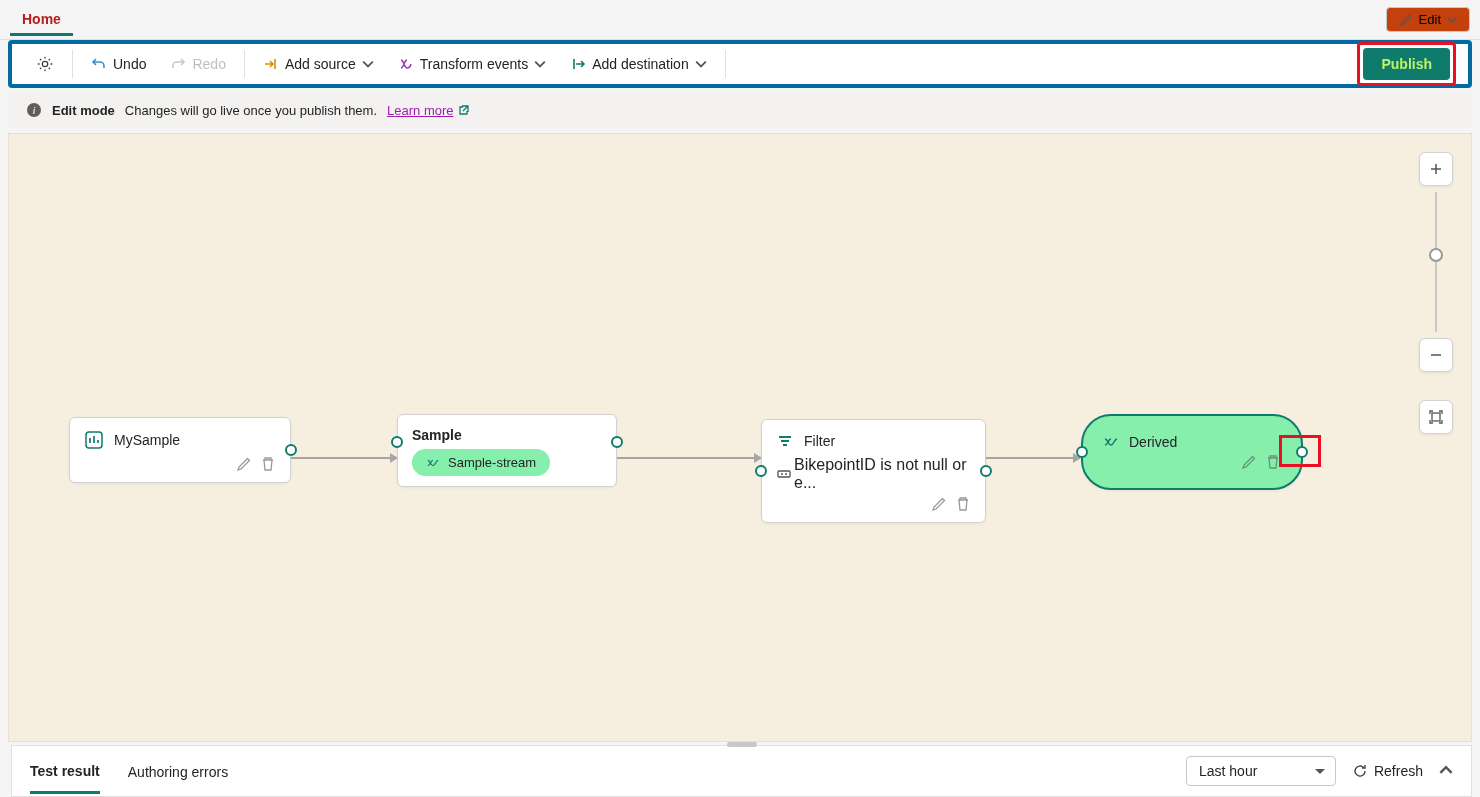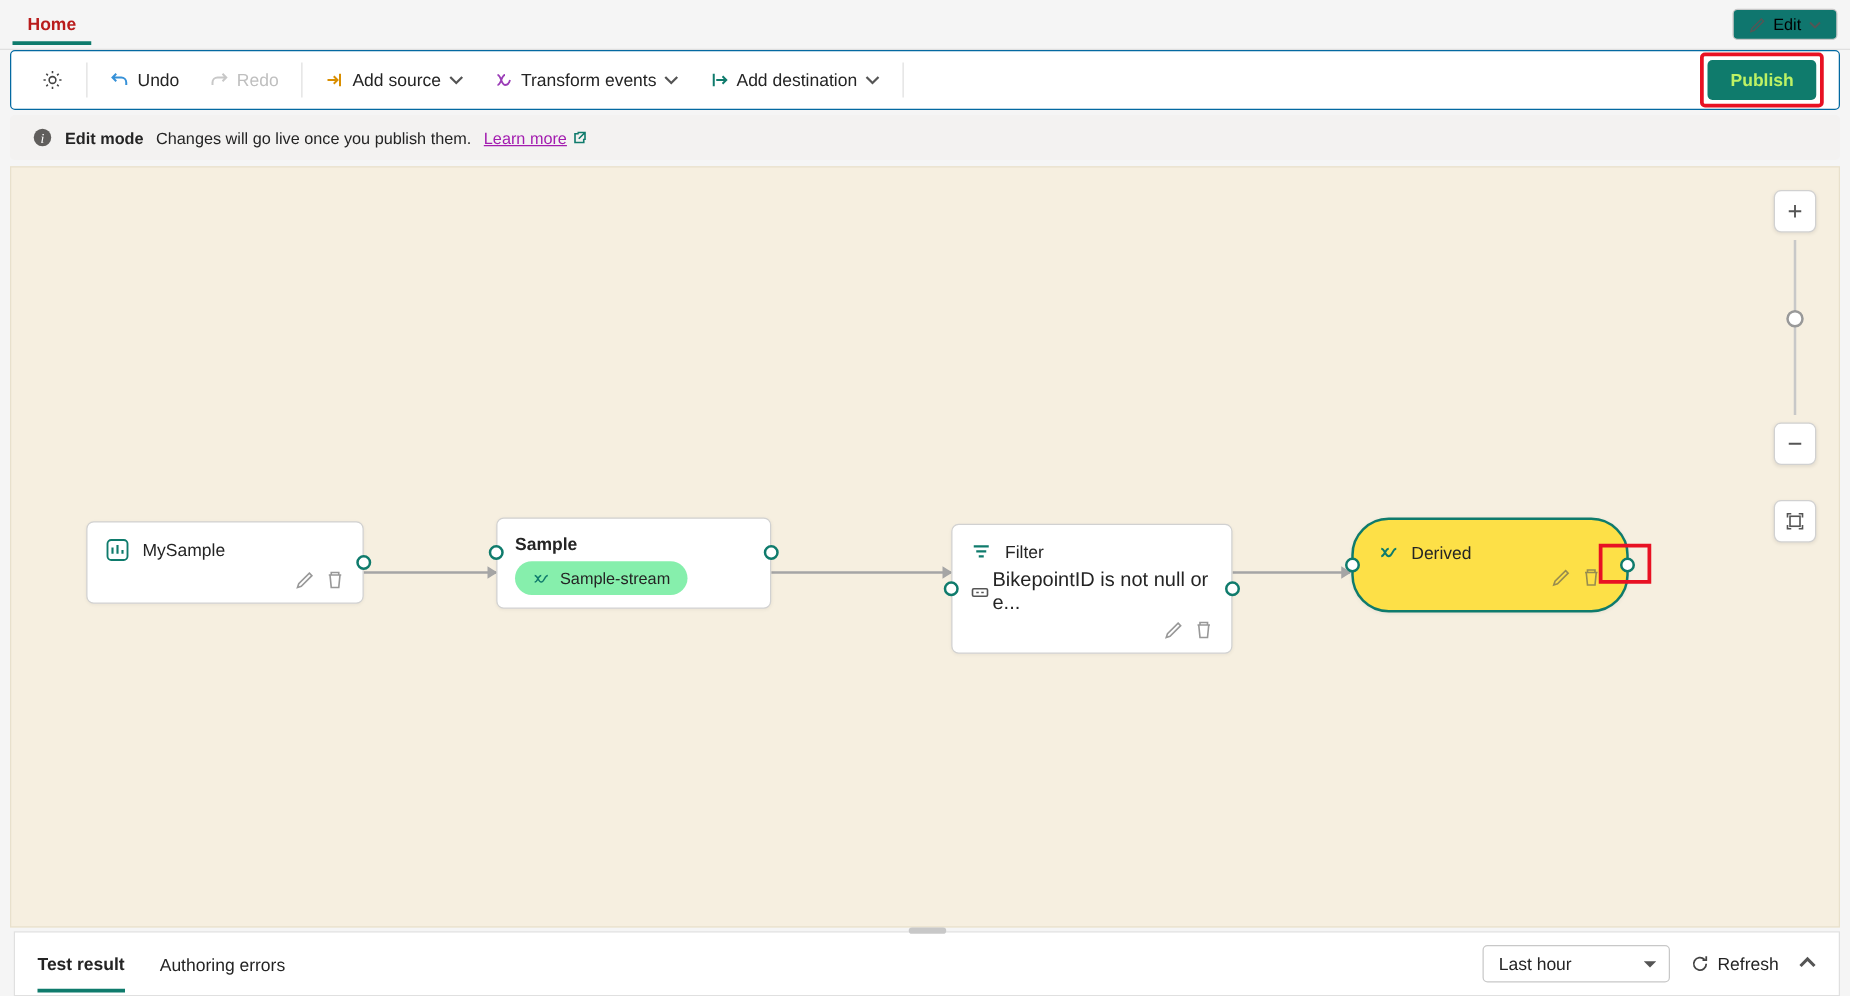--- a/index.html
+++ b/index.html
@@ -2,24 +2,24 @@
 <html><head>
 <meta charset="utf-8">
 <style>
 * { box-sizing: border-box; margin: 0; padding: 0; }
 body { font-family: "Segoe UI", -apple-system, sans-serif; font-size: 14px; color: #242424; background: #f5f5f5; width: 1480px; height: 797px; overflow: hidden; position: relative; }
 
 
 .header-row { display: flex; align-items: center; height: 40px; padding: 0 10px; border-bottom: 1px solid #e0e0e0; background: #f5f5f5; }
 .tab-home { padding: 8px 12px 6px; font-weight: 600; border-bottom: 3px solid #0f7b6c; color: #b91c1c; }
 .header-spacer { flex: 1; }
-.edit-button { display: flex; align-items: center; gap: 6px; padding: 4px 12px; border: 1px solid #c8c8c8; border-radius: 4px; background: #0f766e; cursor: pointer; font-size: 13px; }
-
-
-.toolbar { display: flex; align-items: center; height: 48px; padding: 0 12px; background: #fff; border: 1px solid #0369a1; margin: 0 8px; border-radius: 4px; }
+.edit-button { display: flex; align-items: center; gap: 6px; padding: 4px 12px; border: 1px solid #c8c8c8; border-radius: 4px; background: #c2410c; cursor: pointer; font-size: 13px; }
+
+
+.toolbar { display: flex; align-items: center; height: 48px; padding: 0 12px; background: #fff; border: 4px solid #0369a1; margin: 0 8px; border-radius: 4px; }
 .toolbar-item { display: flex; align-items: center; gap: 6px; padding: 6px 12px; cursor: pointer; border-radius: 4px; }
 .toolbar-item.disabled { color: #bfbfbf; cursor: default; }
 .toolbar-sep { width: 1px; height: 28px; background: #e0e0e0; margin: 0 6px; }
 .publish-btn { margin-left: auto; background: #0f7b6c; color: #bef264; border: none; padding: 8px 18px; border-radius: 4px; font-weight: 600; cursor: pointer; font-size: 14px; }
 .publish-highlight { border: 3px solid #e81123; padding: 3px; border-radius: 4px; margin-left: auto; display: flex; }
 
 
 .info-bar { display: flex; align-items: center; gap: 10px; padding: 10px 18px; background: #f3f2f1; margin: 4px 8px 0; border-radius: 4px; font-size: 13px; }
 .info-bar .bold { font-weight: 600; }
 .info-bar a { color: #a21caf; text-decoration: underline; display: inline-flex; align-items: center; gap: 4px; }
@@ -29,21 +29,21 @@
 
 .node { position: absolute; background: #fff; border: 1px solid #d1d1d1; border-radius: 6px; padding: 12px 14px 10px 14px; box-shadow: 0 1px 3px rgba(0,0,0,0.05); }
 .node-header { display: flex; align-items: center; gap: 10px; font-size: 14px; margin-bottom: 6px; }
 .node-actions { display: flex; gap: 8px; justify-content: flex-end; margin-top: 4px; }
 .node-actions svg { opacity: .6; cursor: pointer; }
 .pill { display: inline-flex; align-items: center; gap: 8px; background: #86efac; border-radius: 20px; padding: 6px 14px; font-size: 13px; }
 .node-port { position: absolute; width: 12px; height: 12px; border: 2.5px solid #0f7b6c; background: #fff; border-radius: 50%; }
 .node-port.in { left: -7px; top: 50%; margin-top: -6px; }
 .node-port.out { right: -7px; top: 50%; margin-top: -6px; }
 
-.node.derived { background: #fde047; border: 2px solid #0f7b6c; border-radius: 30px; padding: 18px 20px; }
+.node.derived { background: #86efac; border: 2px solid #0f7b6c; border-radius: 30px; padding: 18px 20px; }
 .node.derived .node-header { margin-bottom: 0; }
 .red-port-box { position: absolute; border: 3px solid #e81123; width: 42px; height: 32px; right: -20px; top: 50%; margin-top: -17px; background: transparent; }
 
 
 .connector { position: absolute; height: 2px; background: #a5a5a5; }
 .connector::after { content: ""; position: absolute; right: -1px; top: -4px; border-left: 8px solid #a5a5a5; border-top: 5px solid transparent; border-bottom: 5px solid transparent; }
 
 
 .zoom-controls { position: absolute; right: 18px; top: 18px; display: flex; flex-direction: column; align-items: center; gap: 0; }
 .zoom-btn { width: 34px; height: 34px; background: #fff; border: 1px solid #d1d1d1; border-radius: 6px; display: flex; align-items: center; justify-content: center; cursor: pointer; font-size: 18px; box-shadow: 0 1px 3px rgba(0,0,0,.08); }

